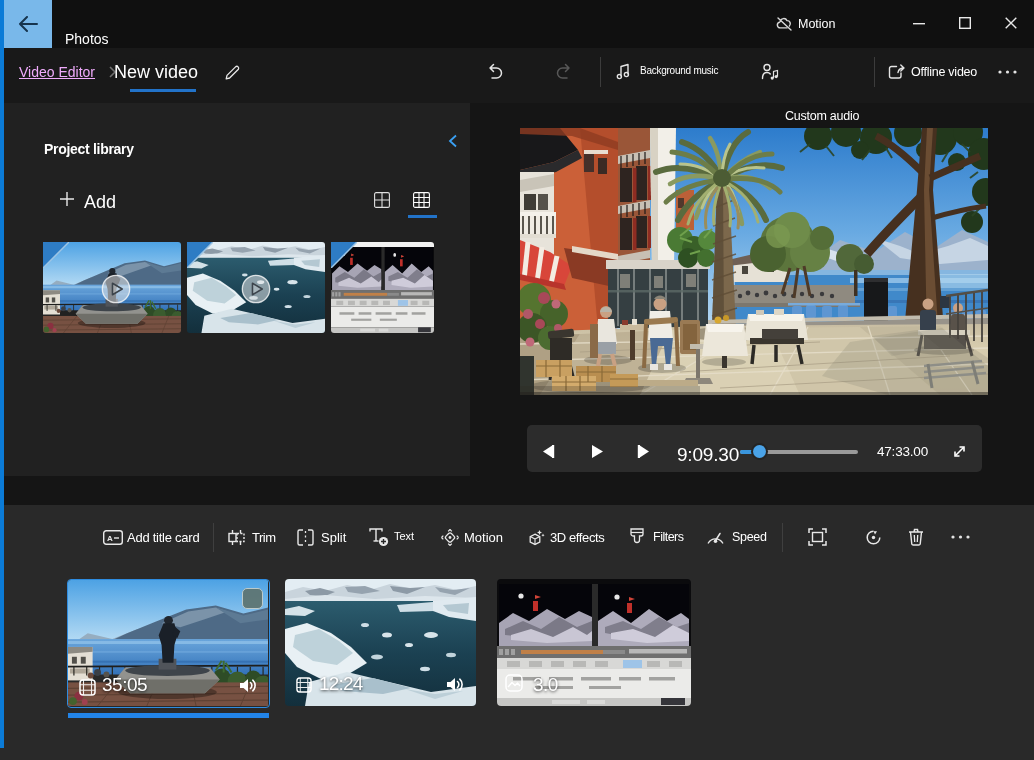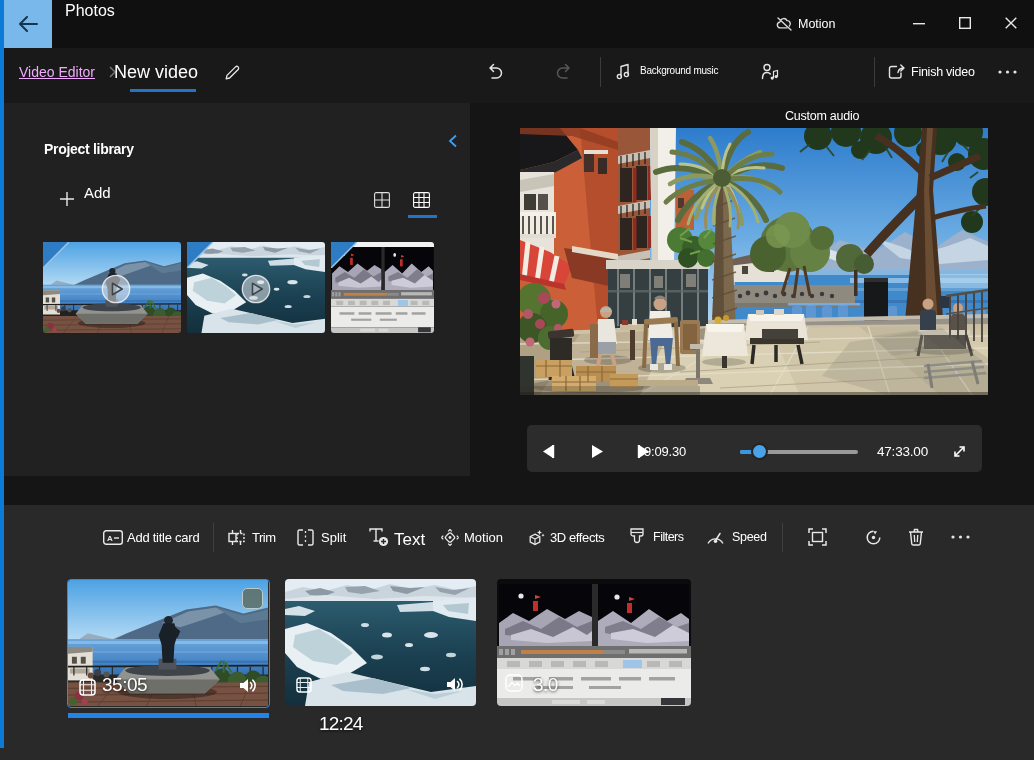--- a/index.html
+++ b/index.html
@@ -17,21 +17,21 @@
 <div class="abs" style="left:4px;top:103px;width:466px;height:373px;background:#212121;"></div>
 <div class="abs" style="left:470px;top:103px;width:564px;height:402px;background:#151515;"></div>
 <div class="abs" style="left:4px;top:476px;width:466px;height:29px;background:#151515;"></div>
 <div class="abs" style="left:0;top:505px;width:1034px;height:255px;background:#292929;"></div>
 <div class="abs" style="left:0;top:0;width:4px;height:748px;background:#0b7bd7;"></div>
 
 <div class="abs" style="left:4px;top:0;width:48px;height:48px;background:#79b8ea;"></div>
 <svg class="abs" style="left:18px;top:16px;" width="20" height="16" viewBox="0 0 20 16">
   <path d="M9 1 L2 8 L9 15 M2 8 L19 8" stroke="#16344e" stroke-width="2" fill="none" stroke-linecap="round" stroke-linejoin="round"></path>
 </svg>
-<div class="abs txt" style="left:65px;top:2px;font-size:16px;">Photos</div>
+<div class="abs txt" style="left:65px;top:31px;font-size:14px;">Photos</div>
 
 <svg class="abs" style="left:776px;top:16px;" width="17" height="16" viewBox="0 0 17 16">
   <path d="M4.2 5.6 A3.6 3.6 0 0 1 11 4.6 A3.1 3.1 0 0 1 13.4 9.9 M3.5 6.2 A2.9 2.9 0 0 0 4.3 11.9 L11 11.9" stroke="#d8d8d8" stroke-width="1.4" fill="none" stroke-linecap="round"></path>
   <path d="M2 2 L15 14" stroke="#d8d8d8" stroke-width="1.4" stroke-linecap="round"></path>
 </svg>
 <div class="abs txt" style="left:798px;top:17px;font-size:12.5px;">Motion</div>
 
 <svg class="abs" style="left:913px;top:23px;" width="12" height="2" viewBox="0 0 12 2">
     <rect width="12" height="1.4" fill="#e8e8e8"></rect>
   </svg>
@@ -74,37 +74,37 @@
   <circle cx="11.2" cy="15.1" r="1.6" fill="#e4e4e4"></circle>
   <circle cx="15.2" cy="13.6" r="1.6" fill="#e4e4e4"></circle>
 </svg>
 <div class="abs txt" style="left:785px;top:65px;font-size:12.5px;letter-spacing:-0.25px;margin-top:44px;">Custom audio</div>
 
 <div class="abs" style="left:874px;top:57px;width:1px;height:30px;background:#3c3c3c;"></div>
 <svg class="abs" style="left:888px;top:63px;" width="18" height="17" viewBox="0 0 18 17">
   <path d="M8.5 3.5 L3.5 3.5 A2 2 0 0 0 1.5 5.5 L1.5 13 A2 2 0 0 0 3.5 15 L11 15 A2 2 0 0 0 13 13 L13 10" stroke="#e4e4e4" stroke-width="1.4" fill="none" stroke-linecap="round"></path>
   <path d="M10 9.5 C10.5 6.5 12.5 5 16 5 M16 5 L12.8 2 M16 5 L12.8 8" stroke="#e4e4e4" stroke-width="1.4" fill="none" stroke-linecap="round" stroke-linejoin="round"></path>
 </svg>
-<div class="abs txt" style="left:911px;top:65px;font-size:12.5px;letter-spacing:-0.25px;">Finish video</div>
+<div class="abs txt" style="left:911px;top:65px;font-size:12.5px;letter-spacing:-0.25px;">Offline video</div>
 
 <svg class="abs" style="left:998px;top:70px;" width="20" height="4" viewBox="0 0 20 4">
   <circle cx="2" cy="2" r="1.6" fill="#e4e4e4"></circle>
     <circle cx="9.5" cy="2" r="1.6" fill="#e4e4e4"></circle>
     <circle cx="17" cy="2" r="1.6" fill="#e4e4e4"></circle>
 </svg>
 
 <div class="abs txt" style="left:44px;top:141px;font-size:14px;font-weight:bold;letter-spacing:-0.3px;">Project library</div>
 <svg class="abs" style="left:448px;top:134px;" width="10" height="14" viewBox="0 0 10 14">
     <path d="M8 1.5 L2 7 L8 12.5" stroke="#3aa0f3" stroke-width="1.8" fill="none"></path>
   </svg>
 
 <svg class="abs" style="left:59px;top:191px;" width="16" height="16" viewBox="0 0 16 16">
     <path d="M8 1 L8 15 M1 8 L15 8" stroke="#e8e8e8" stroke-width="1.4"></path>
   </svg>
-<div class="abs txt" style="left:84px;top:184px;font-size:15px;">Add</div>
+<div class="abs txt" style="left:84px;top:192px;font-size:18px;">Add</div>
 
 <svg class="abs" style="left:374px;top:192px;" width="16" height="16" viewBox="0 0 16 16">
   <rect x="0.6" y="0.6" width="14.8" height="14.8" rx="1.5" fill="none" stroke="#e0e0e0" stroke-width="1.1"></rect>
   <path d="M8 0.6 L8 15.4 M0.6 8 L15.4 8" stroke="#e0e0e0" stroke-width="1.1"></path>
 </svg>
 <svg class="abs" style="left:413px;top:192px;" width="17" height="16" viewBox="0 0 17 16">
   <rect x="0.6" y="0.6" width="15.8" height="14.8" rx="1.5" fill="none" stroke="#ffffff" stroke-width="1.1"></rect>
   <path d="M6 0.6 L6 15.4 M11 0.6 L11 15.4 M0.6 5.5 L16.4 5.5 M0.6 10.5 L16.4 10.5" stroke="#ffffff" stroke-width="1.1"></path>
 </svg>
 <div class="abs" style="left:408px;top:215px;width:29px;height:3px;background:#2273c9;"></div>
@@ -680,21 +680,21 @@
     <path d="M12 1 L2 7.5 L12 14 Z" fill="#ffffff"></path>
     <rect x="11" y="1" width="2.2" height="13" fill="#ffffff"></rect>
   </svg>
 <svg class="abs" style="left:591px;top:444px;" width="13" height="15" viewBox="0 0 13 15">
     <path d="M1 1 L12 7.5 L1 14 Z" fill="#ffffff"></path>
   </svg>
 <svg class="abs" style="left:637px;top:444px;" width="14" height="15" viewBox="0 0 14 15">
     <path d="M2 1 L12 7.5 L2 14 Z" fill="#ffffff"></path>
     <rect x="0.8" y="1" width="2.2" height="13" fill="#ffffff"></rect>
   </svg>
-<div class="abs txt" style="left:644px;top:444px;font-size:13px;letter-spacing:-0.2px;">9:09.30</div>
+<div class="abs txt" style="left:677px;top:444px;font-size:19px;letter-spacing:-0.2px;">9:09.30</div>
 <div class="abs" style="left:740px;top:449.5px;width:118px;height:4px;border-radius:2px;background:#9a9a9a;"></div>
 <div class="abs" style="left:740px;top:449.5px;width:18px;height:4px;border-radius:2px;background:#3a96dd;"></div>
 <div class="abs" style="left:752.5px;top:445px;width:13px;height:13px;border-radius:50%;background:#4aa3e8;box-shadow:0 0 0 2px #242424;"></div>
 <div class="abs txt" style="left:877px;top:444px;font-size:13.5px;letter-spacing:-0.2px;">47:33.00</div>
 <svg class="abs" style="left:952px;top:444px;" width="15" height="15" viewBox="0 0 15 15">
   <path d="M3.5 11.5 L11.5 3.5" stroke="#ffffff" stroke-width="1.6"></path>
   <path d="M7.5 3 L12 3 L12 7.5" fill="none" stroke="#ffffff" stroke-width="1.6"></path>
   <path d="M3 7.5 L3 12 L7.5 12" fill="none" stroke="#ffffff" stroke-width="1.6"></path>
 </svg>
 
@@ -719,21 +719,21 @@
   <path d="M8.5 2 L8.5 4 M8.5 6.5 L8.5 8.5 M8.5 11 L8.5 13" stroke="#e8e8e8" stroke-width="1.3"></path>
 </svg>
 <div class="abs txt" style="left:321px;top:530px;font-size:13px;">Split</div>
 
 <svg class="abs" style="left:369px;top:528px;" width="20" height="19" viewBox="0 0 20 19">
   <path d="M1 3.5 L1 1 L13 1 L13 3.5 M7 1 L7 13" stroke="#e8e8e8" stroke-width="1.4" fill="none"></path>
   <path d="M4.5 13 L9.5 13" stroke="#e8e8e8" stroke-width="1.4"></path>
   <circle cx="14.5" cy="13.5" r="4.6" fill="#e8e8e8"></circle>
   <path d="M14.5 11 L14.5 16 M12 13.5 L17 13.5" stroke="#272727" stroke-width="1.4"></path>
 </svg>
-<div class="abs txt" style="left:394px;top:530px;font-size:17px;">Text</div>
+<div class="abs txt" style="left:394px;top:530px;font-size:11px;">Text</div>
 
 <svg class="abs" style="left:441px;top:529px;" width="18" height="17" viewBox="0 0 18 17">
   <rect x="5.2" y="4.7" width="7.6" height="7.6" rx="2" fill="none" stroke="#e8e8e8" stroke-width="1.3" transform="rotate(45 9 8.5)"></rect>
   <circle cx="9" cy="8.5" r="1.4" fill="#e8e8e8"></circle>
   <path d="M9 0.5 L10.8 2.3 M9 0.5 L7.2 2.3 M9 16.5 L10.8 14.7 M9 16.5 L7.2 14.7 M0.5 8.5 L2.3 6.7 M0.5 8.5 L2.3 10.3 M17.5 8.5 L15.7 6.7 M17.5 8.5 L15.7 10.3" stroke="#e8e8e8" stroke-width="1.2" fill="none"></path>
 </svg>
 <div class="abs txt" style="left:464px;top:530px;font-size:13px;">Motion</div>
 
 <svg class="abs" style="left:527px;top:528px;" width="18" height="19" viewBox="0 0 18 19">
   <path d="M8 6.2 L12.8 8.6 L12.8 14 L8 16.4 L3.2 14 L3.2 8.6 Z" fill="none" stroke="#e8e8e8" stroke-width="1.3"></path>
@@ -797,21 +797,21 @@
 
 <div class="abs" style="left:285px;top:579px;width:191px;height:127px;border-radius:4px;overflow:hidden;">
   <svg width="191" height="127" viewBox="0 0 191 127" preserveAspectRatio="none">
       <use href="#g2"></use>
     </svg>
 </div>
 <svg class="abs" style="left:296px;top:677px;" width="16" height="16" viewBox="0 0 17 17">
   <rect x="1" y="1" width="15" height="15" rx="3" fill="none" stroke="#ffffff" stroke-width="1.5"></rect>
   <path d="M4.5 1 L4.5 16 M12.5 1 L12.5 16 M1 5.8 L16 5.8 M1 11.2 L16 11.2" stroke="#ffffff" stroke-width="1.1" opacity="0.9"></path>
 </svg>
-<div class="abs txt" style="left:319px;top:673px;font-size:19px;font-weight:300;letter-spacing:-0.8px;text-shadow:0 1px 3px rgba(0,0,0,0.7);margin-top:40px;">12:24</div>
+<div class="abs txt" style="left:319px;top:673px;font-size:19px;font-weight:300;letter-spacing:-0.8px;text-shadow:0 1px 3px rgba(0,0,0,0.7);">12:24</div>
 <svg class="abs" style="left:445px;top:676px;" width="20" height="17" viewBox="0 0 20 17">
   <path d="M2 6 L5.5 6 L10 2 L10 15 L5.5 11 L2 11 Z" fill="#ffffff"></path>
   <path d="M12.5 5.5 A4 4 0 0 1 12.5 11.5 M14.8 3.2 A7.2 7.2 0 0 1 14.8 13.8" stroke="#ffffff" stroke-width="1.6" fill="none" stroke-linecap="round"></path>
 </svg>
 
 <div class="abs" style="left:497px;top:579px;width:194px;height:127px;border-radius:4px;overflow:hidden;">
   <svg width="194" height="127" viewBox="0 0 194 127" preserveAspectRatio="none">
       <use href="#g3"></use>
     </svg>
 </div>

